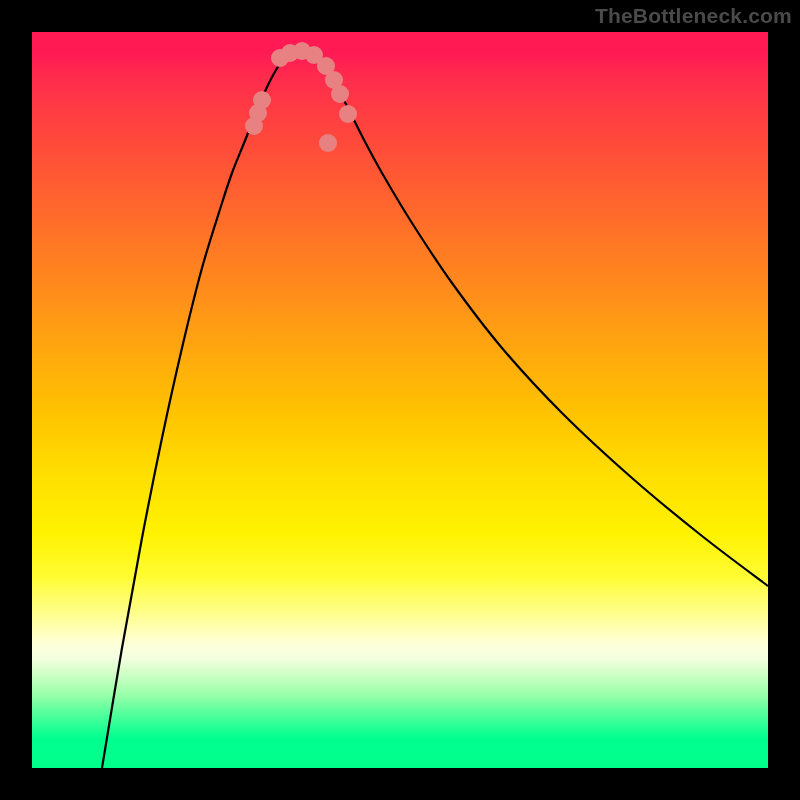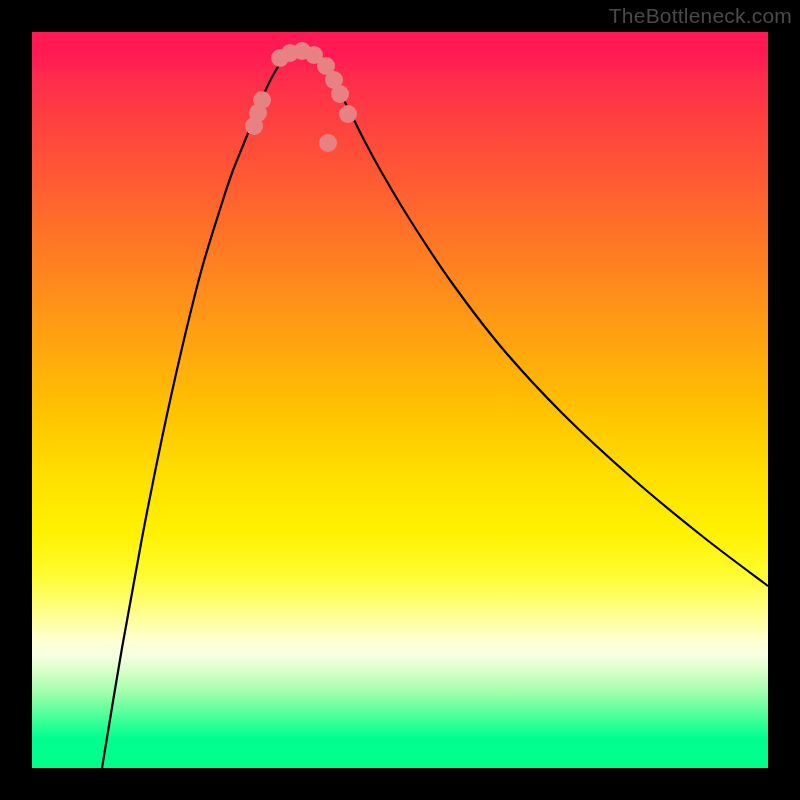--- a/index.html
+++ b/index.html
@@ -39,21 +39,21 @@
       #00ff90 96%,
       #00ff8a 100%
     );
   }
   .watermark {
     position: absolute;
     top: 4px;
     right: 8px;
     color: #4a4a4a;
     font-size: 21px;
-    font-weight: 400;
+    font-weight: 700;
     letter-spacing: 0.2px;
     user-select: none;
   }
   svg.curve {
     position: absolute;
     left: 0; top: 0;
     width: 736px;
     height: 736px;
     overflow: visible;
   }

